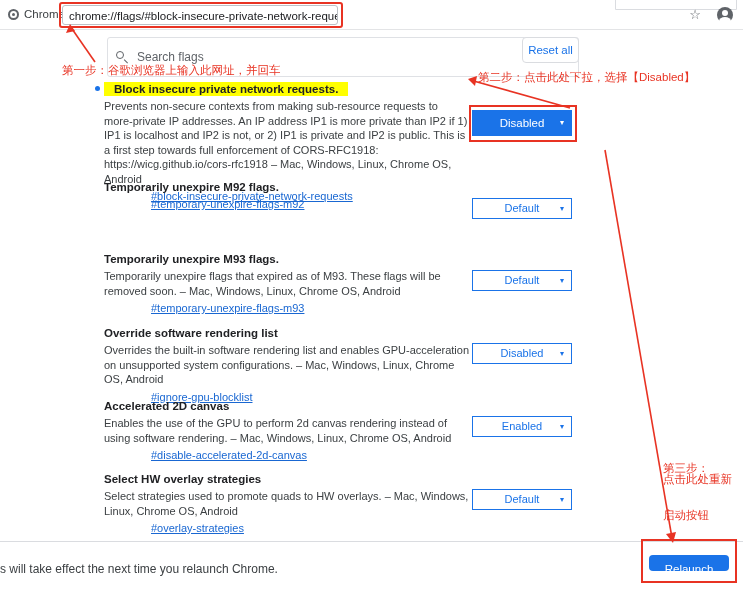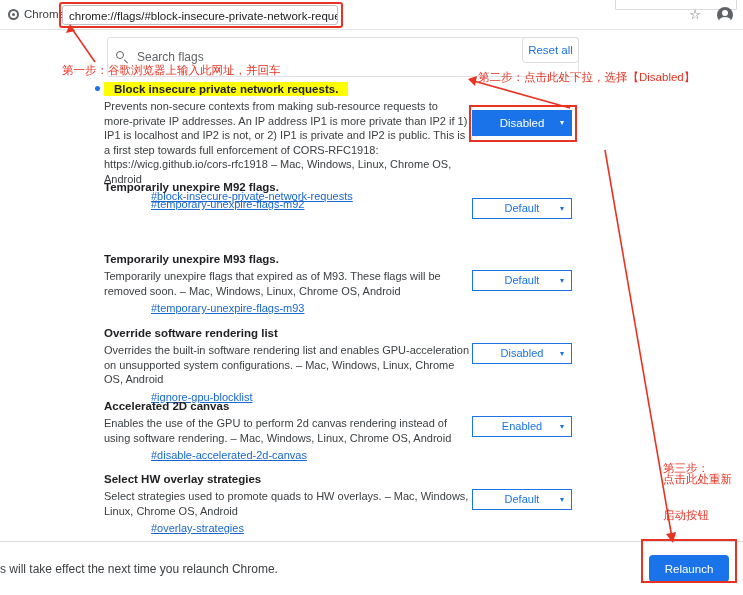--- a/index.html
+++ b/index.html
@@ -262,21 +262,21 @@
   }
   .bottom-text {
     position: absolute;
     left: 0; top: 20px;
     font-size: 12px;
     color: #3c4043;
   }
   .relaunch-btn {
     position: absolute;
     right: 14px; top: 13px;
-    width: 80px; height: 27px;
+    width: 80px; height: 16px;
     background: #1a73e8;
     color: #fff;
     border: none;
     border-radius: 4px;
     font-size: 11.5px;
     font-family: "Liberation Sans", sans-serif;
     text-align: center;
     line-height: 28px;
     cursor: pointer;
   }

